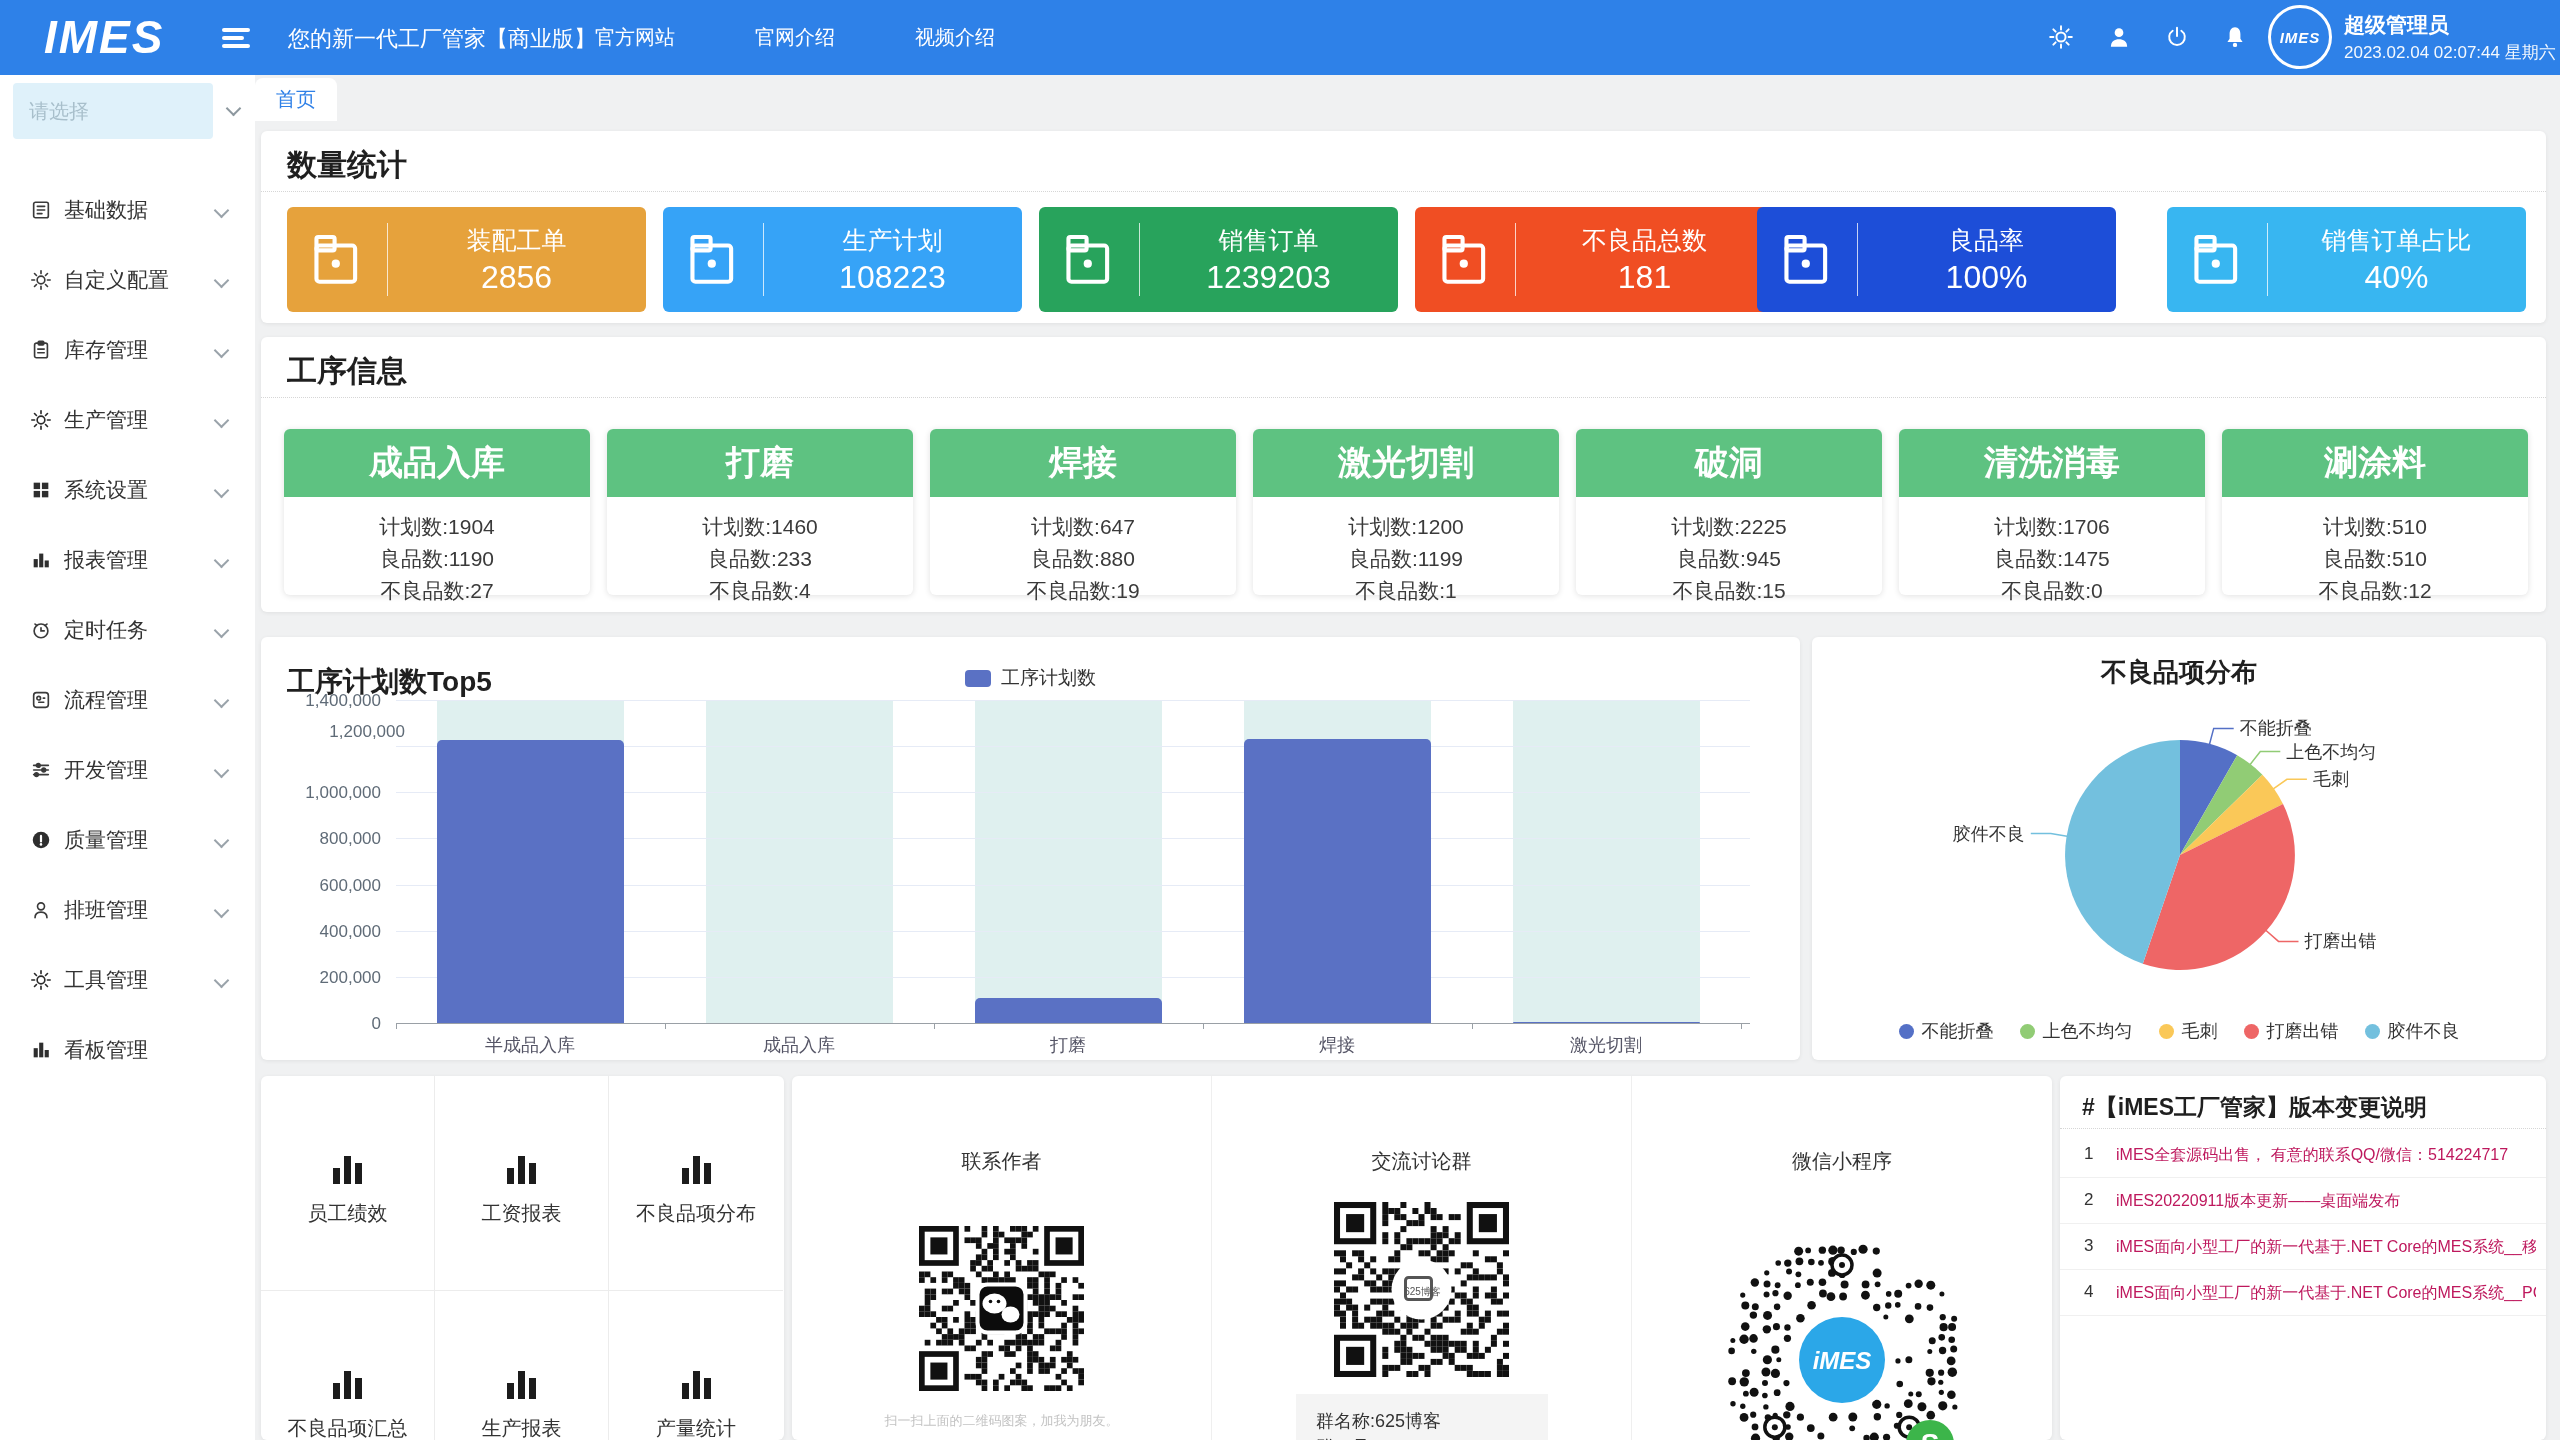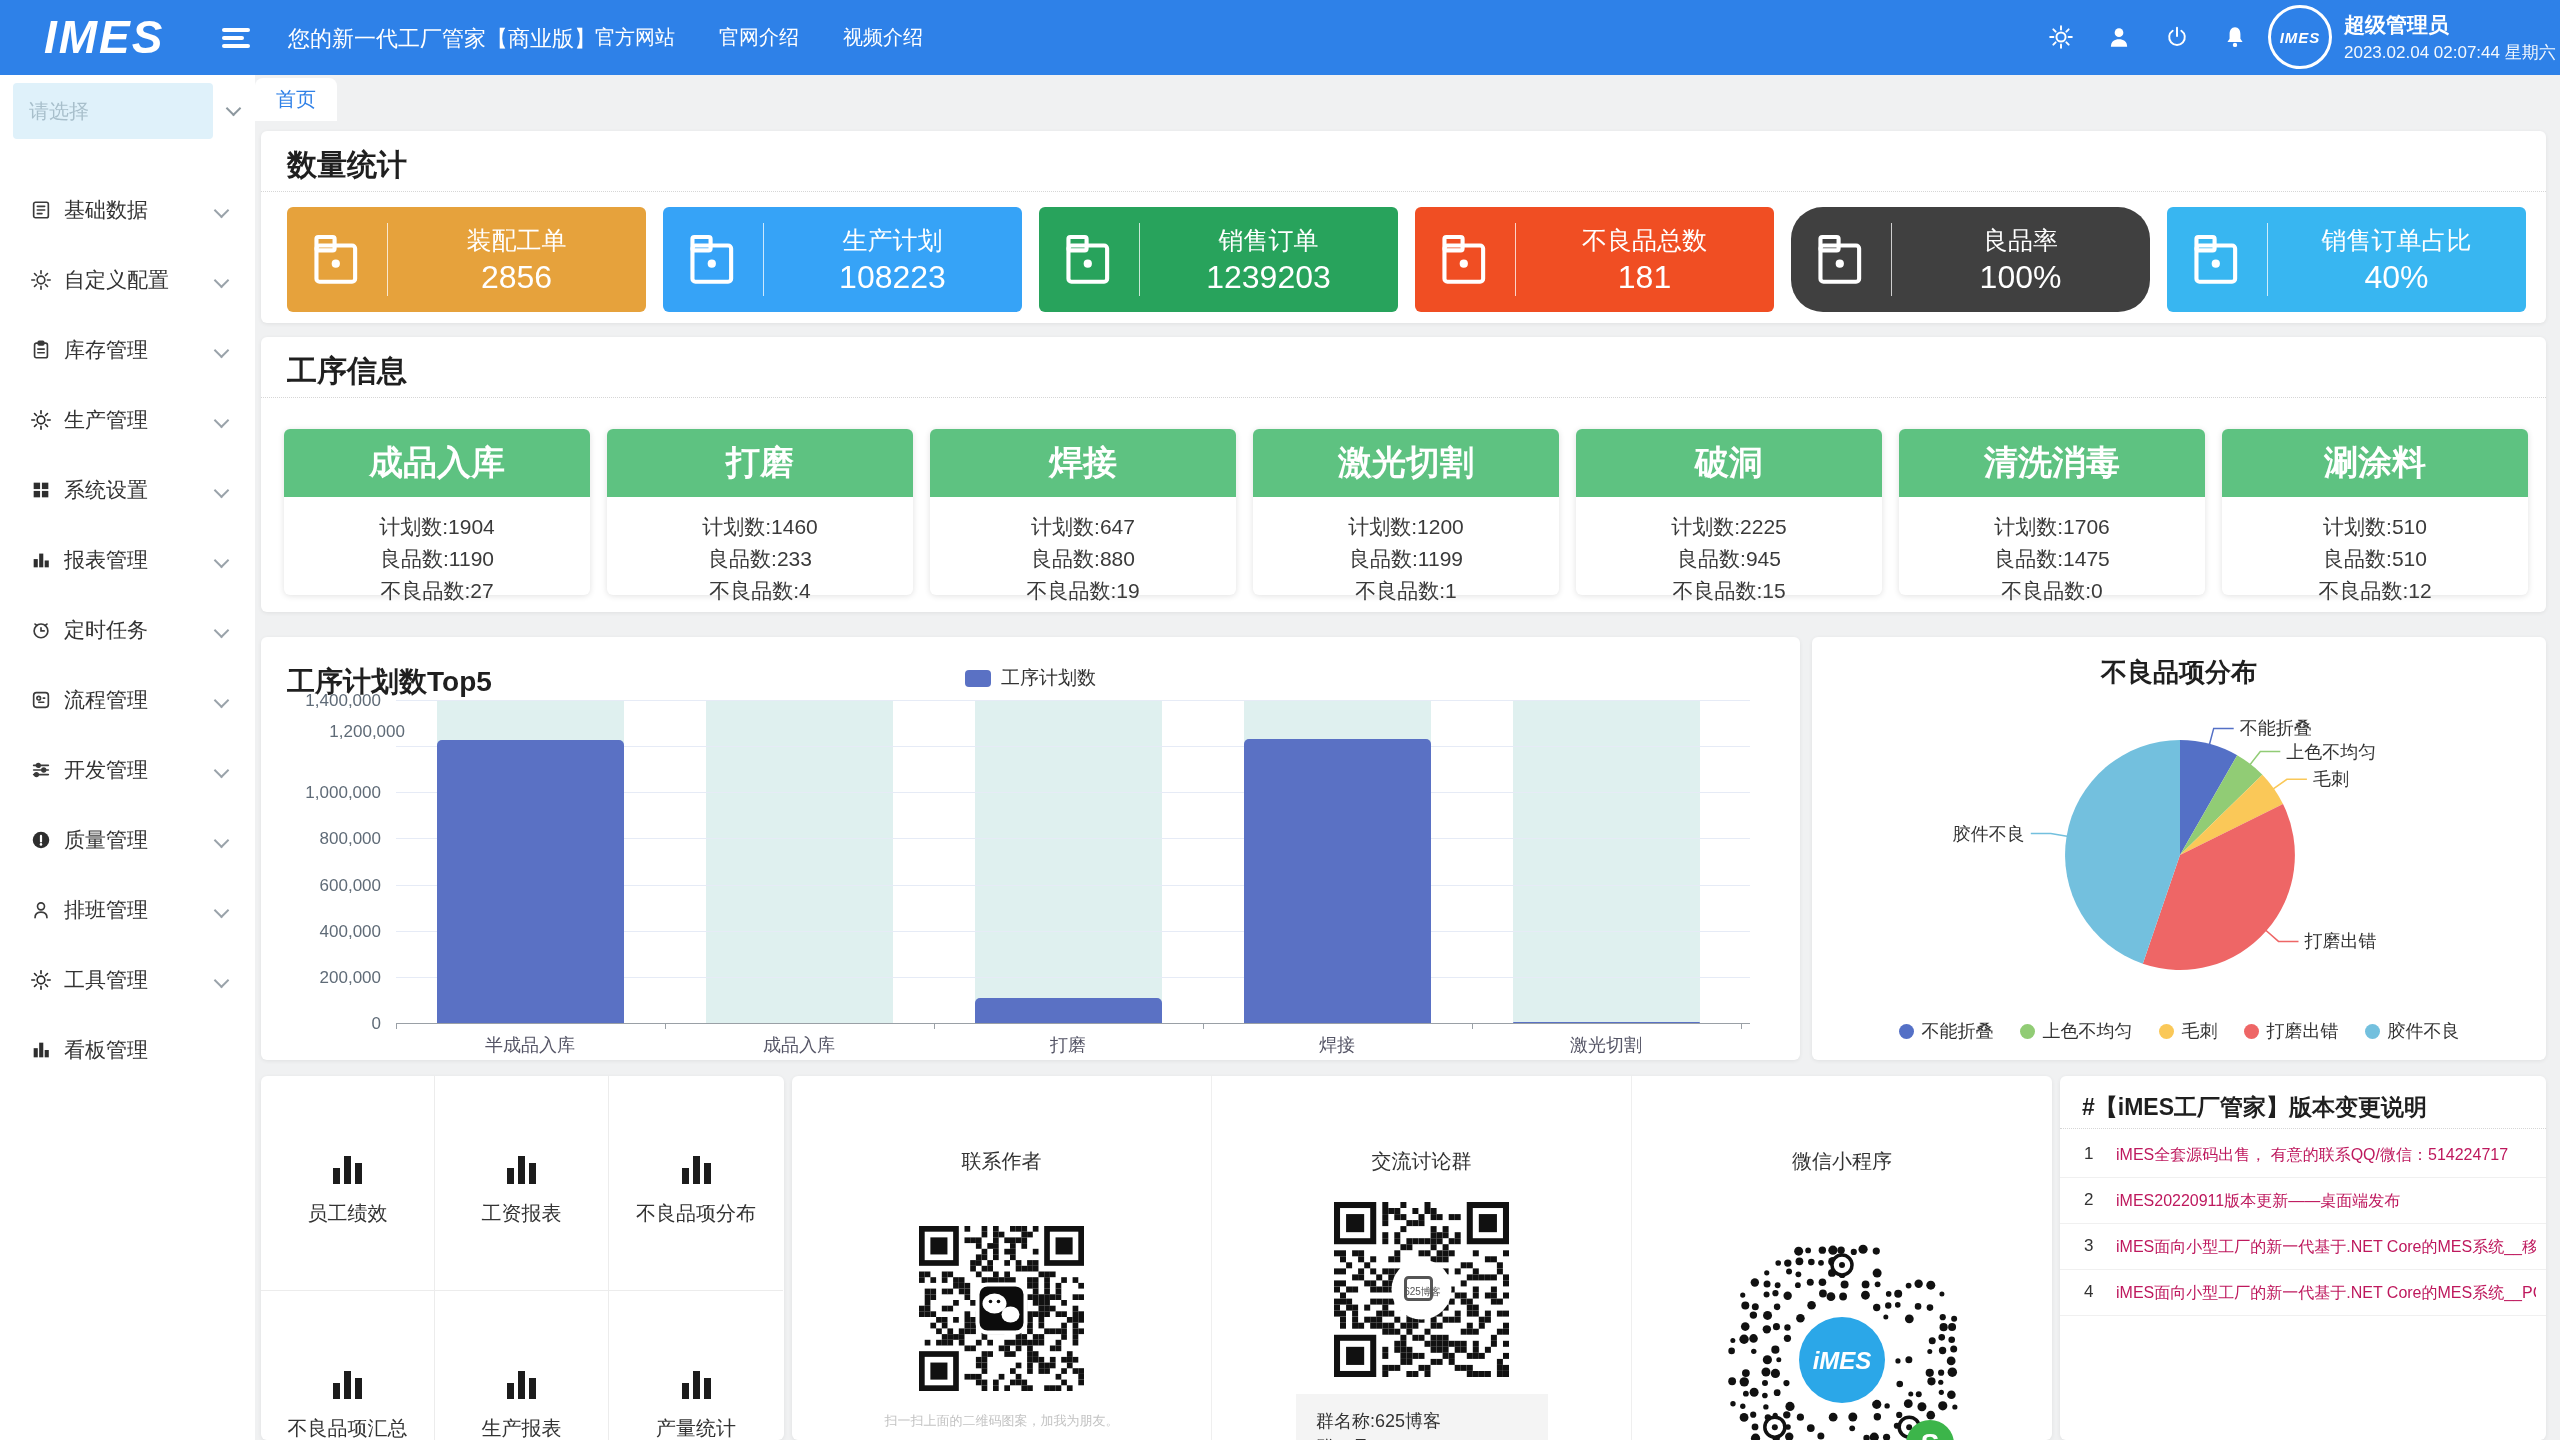--- a/index.html
+++ b/index.html
@@ -5,21 +5,21 @@
   html,body{margin:0;padding:0;}
   body{font-family:"Liberation Sans","DejaVu Sans",sans-serif; background:#f0f1f2;}
   #page{position:relative;width:2560px;height:1440px;overflow:hidden;background:#f0f1f2;}
   
   #header{position:absolute;left:0;top:0;width:2560px;height:75px;background:#2e81e8;z-index:30;display:flex;align-items:center;}
   .logo{position:absolute;left:44px;top:10px;color:#fff;font-size:46px;font-weight:900;font-style:italic;letter-spacing:2px;}
   .burger{position:absolute;left:222px;top:28px;width:28px;height:20px;cursor:pointer;}
   .burger i{display:block;background:#fff;height:3.5px;border-radius:2px;margin-bottom:4.5px;}
   .burger i:nth-child(1){width:28px}.burger i:nth-child(2){width:22px}.burger i:nth-child(3){width:28px}
   .app-title{position:absolute;left:288px;top:24px;color:#fff;font-size:22px;}
-  .hnav{position:absolute;left:595px;top:24px;display:flex;gap:44px;}
+  .hnav{position:absolute;left:595px;top:24px;display:flex;gap:80px;}
   .hnav a{color:#fff;font-size:20px;text-decoration:none;cursor:pointer;}
   .hicons{position:absolute;left:2048px;top:24px;display:flex;gap:32px;align-items:center;}
   .hicons .hic{width:26px;height:26px;cursor:pointer;}
   .avatar{position:absolute;left:2268px;top:5px;width:58px;height:58px;border-radius:50%;border:3px solid #fff;background:#2e81e8;display:flex;align-items:center;justify-content:center;color:#fff;font-weight:900;font-style:italic;font-size:15px;letter-spacing:1px;}
   .urole{position:absolute;left:2344px;top:11px;color:#fff;font-size:21px;font-weight:bold;}
   .udate{position:absolute;left:2344px;top:41px;color:rgba(255,255,255,.95);font-size:17px;}
   
   #sidebar{position:absolute;left:0;top:75px;width:255px;height:1365px;background:#fff;z-index:20;}
   .side-select{position:absolute;left:13px;top:8px;width:200px;height:56px;background:#dff1fa;border-radius:4px;cursor:pointer;}
   .side-select .ph{position:absolute;left:16px;top:15px;font-size:20px;color:#a8bfcb;}
@@ -340,21 +340,21 @@
             <div style="width:58px;height:58px"><svg viewBox="0 0 48 48" width="100%" height="100%" fill="none" stroke="#fff" stroke-width="3.4">
                 <rect x="7" y="5" width="15" height="11" rx="1.5"></rect>
                 <rect x="7" y="12" width="32" height="30" rx="2.5"></rect>
                 <circle cx="23" cy="27" r="3.4" fill="#fff" stroke="none"></circle>
               </svg></div>
           </div>
           <div class="vline"></div>
           <div class="slab">不良品总数</div>
           <div class="sval">181</div>
         </div>
-        <div class="scard" style="left: 1530px; background: #404040; border-radius: 32px;">
+        <div class="scard" style="left: 1496px; background: #1d4ed8;">
           <div class="icwrap">
             <div style="width:58px;height:58px"><svg viewBox="0 0 48 48" width="100%" height="100%" fill="none" stroke="#fff" stroke-width="3.4">
                 <rect x="7" y="5" width="15" height="11" rx="1.5"></rect>
                 <rect x="7" y="12" width="32" height="30" rx="2.5"></rect>
                 <circle cx="23" cy="27" r="3.4" fill="#fff" stroke="none"></circle>
               </svg></div>
           </div>
           <div class="vline"></div>
           <div class="slab">良品率</div>
           <div class="sval">100%</div>

